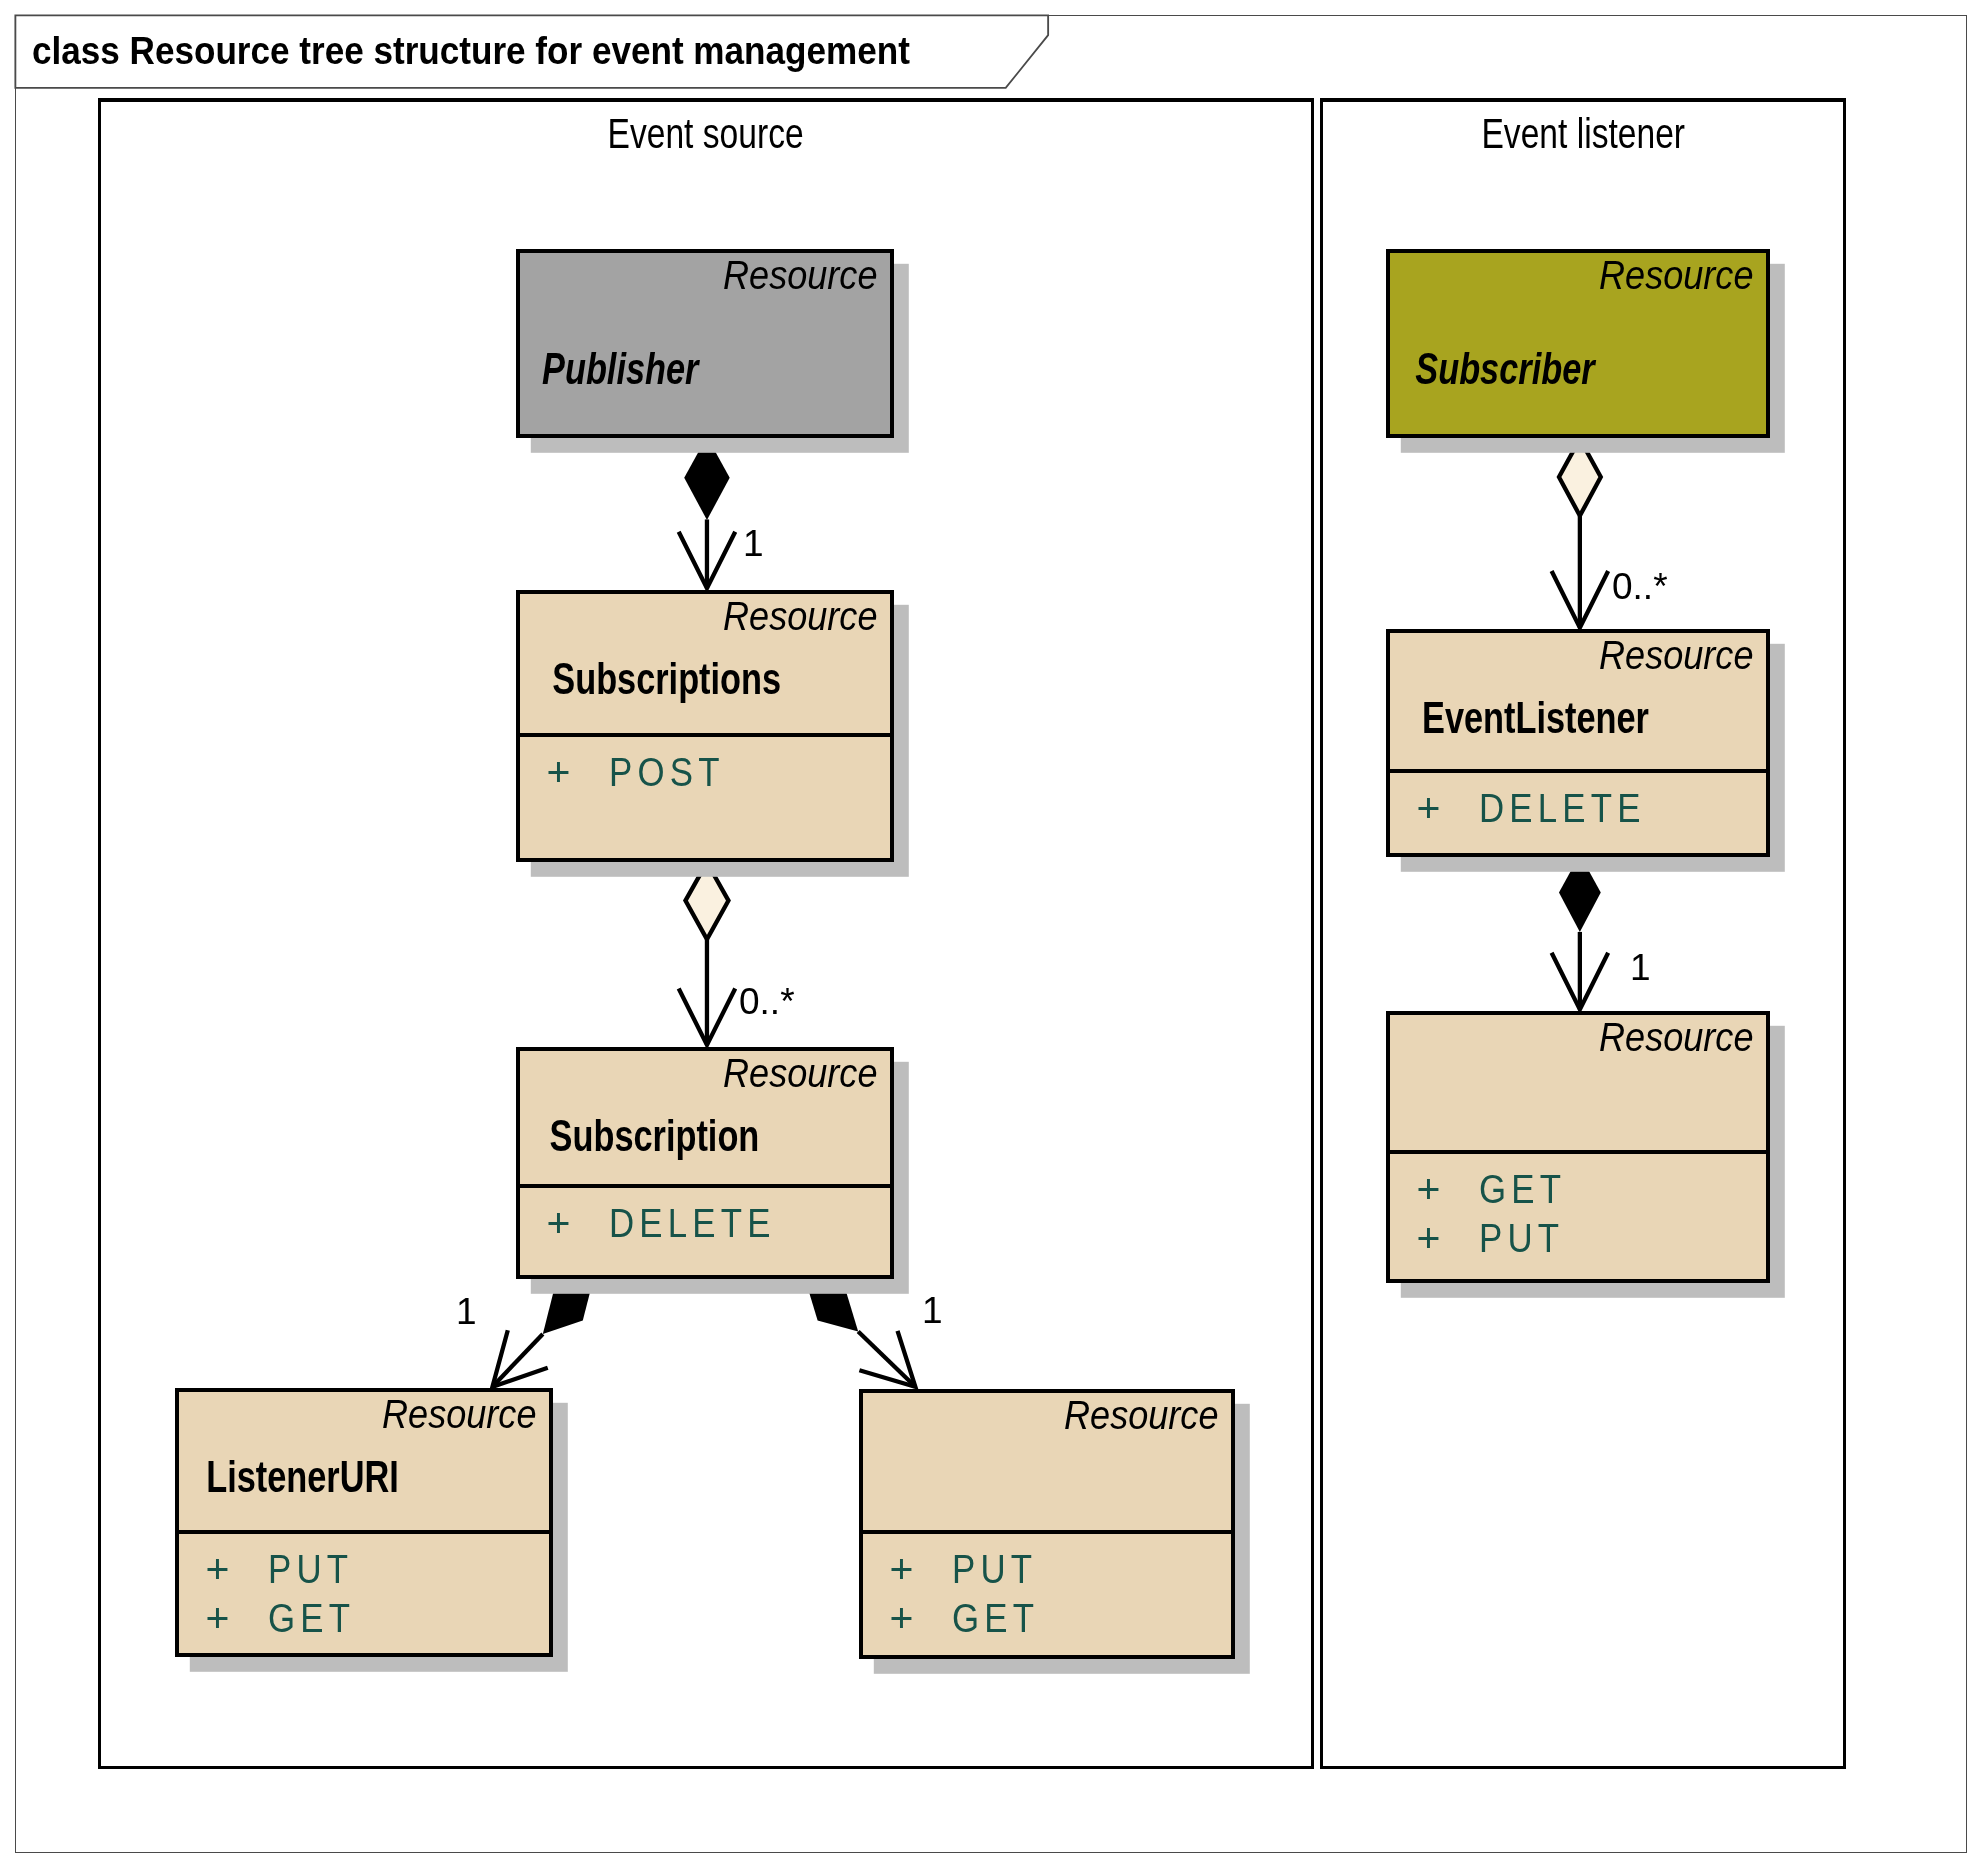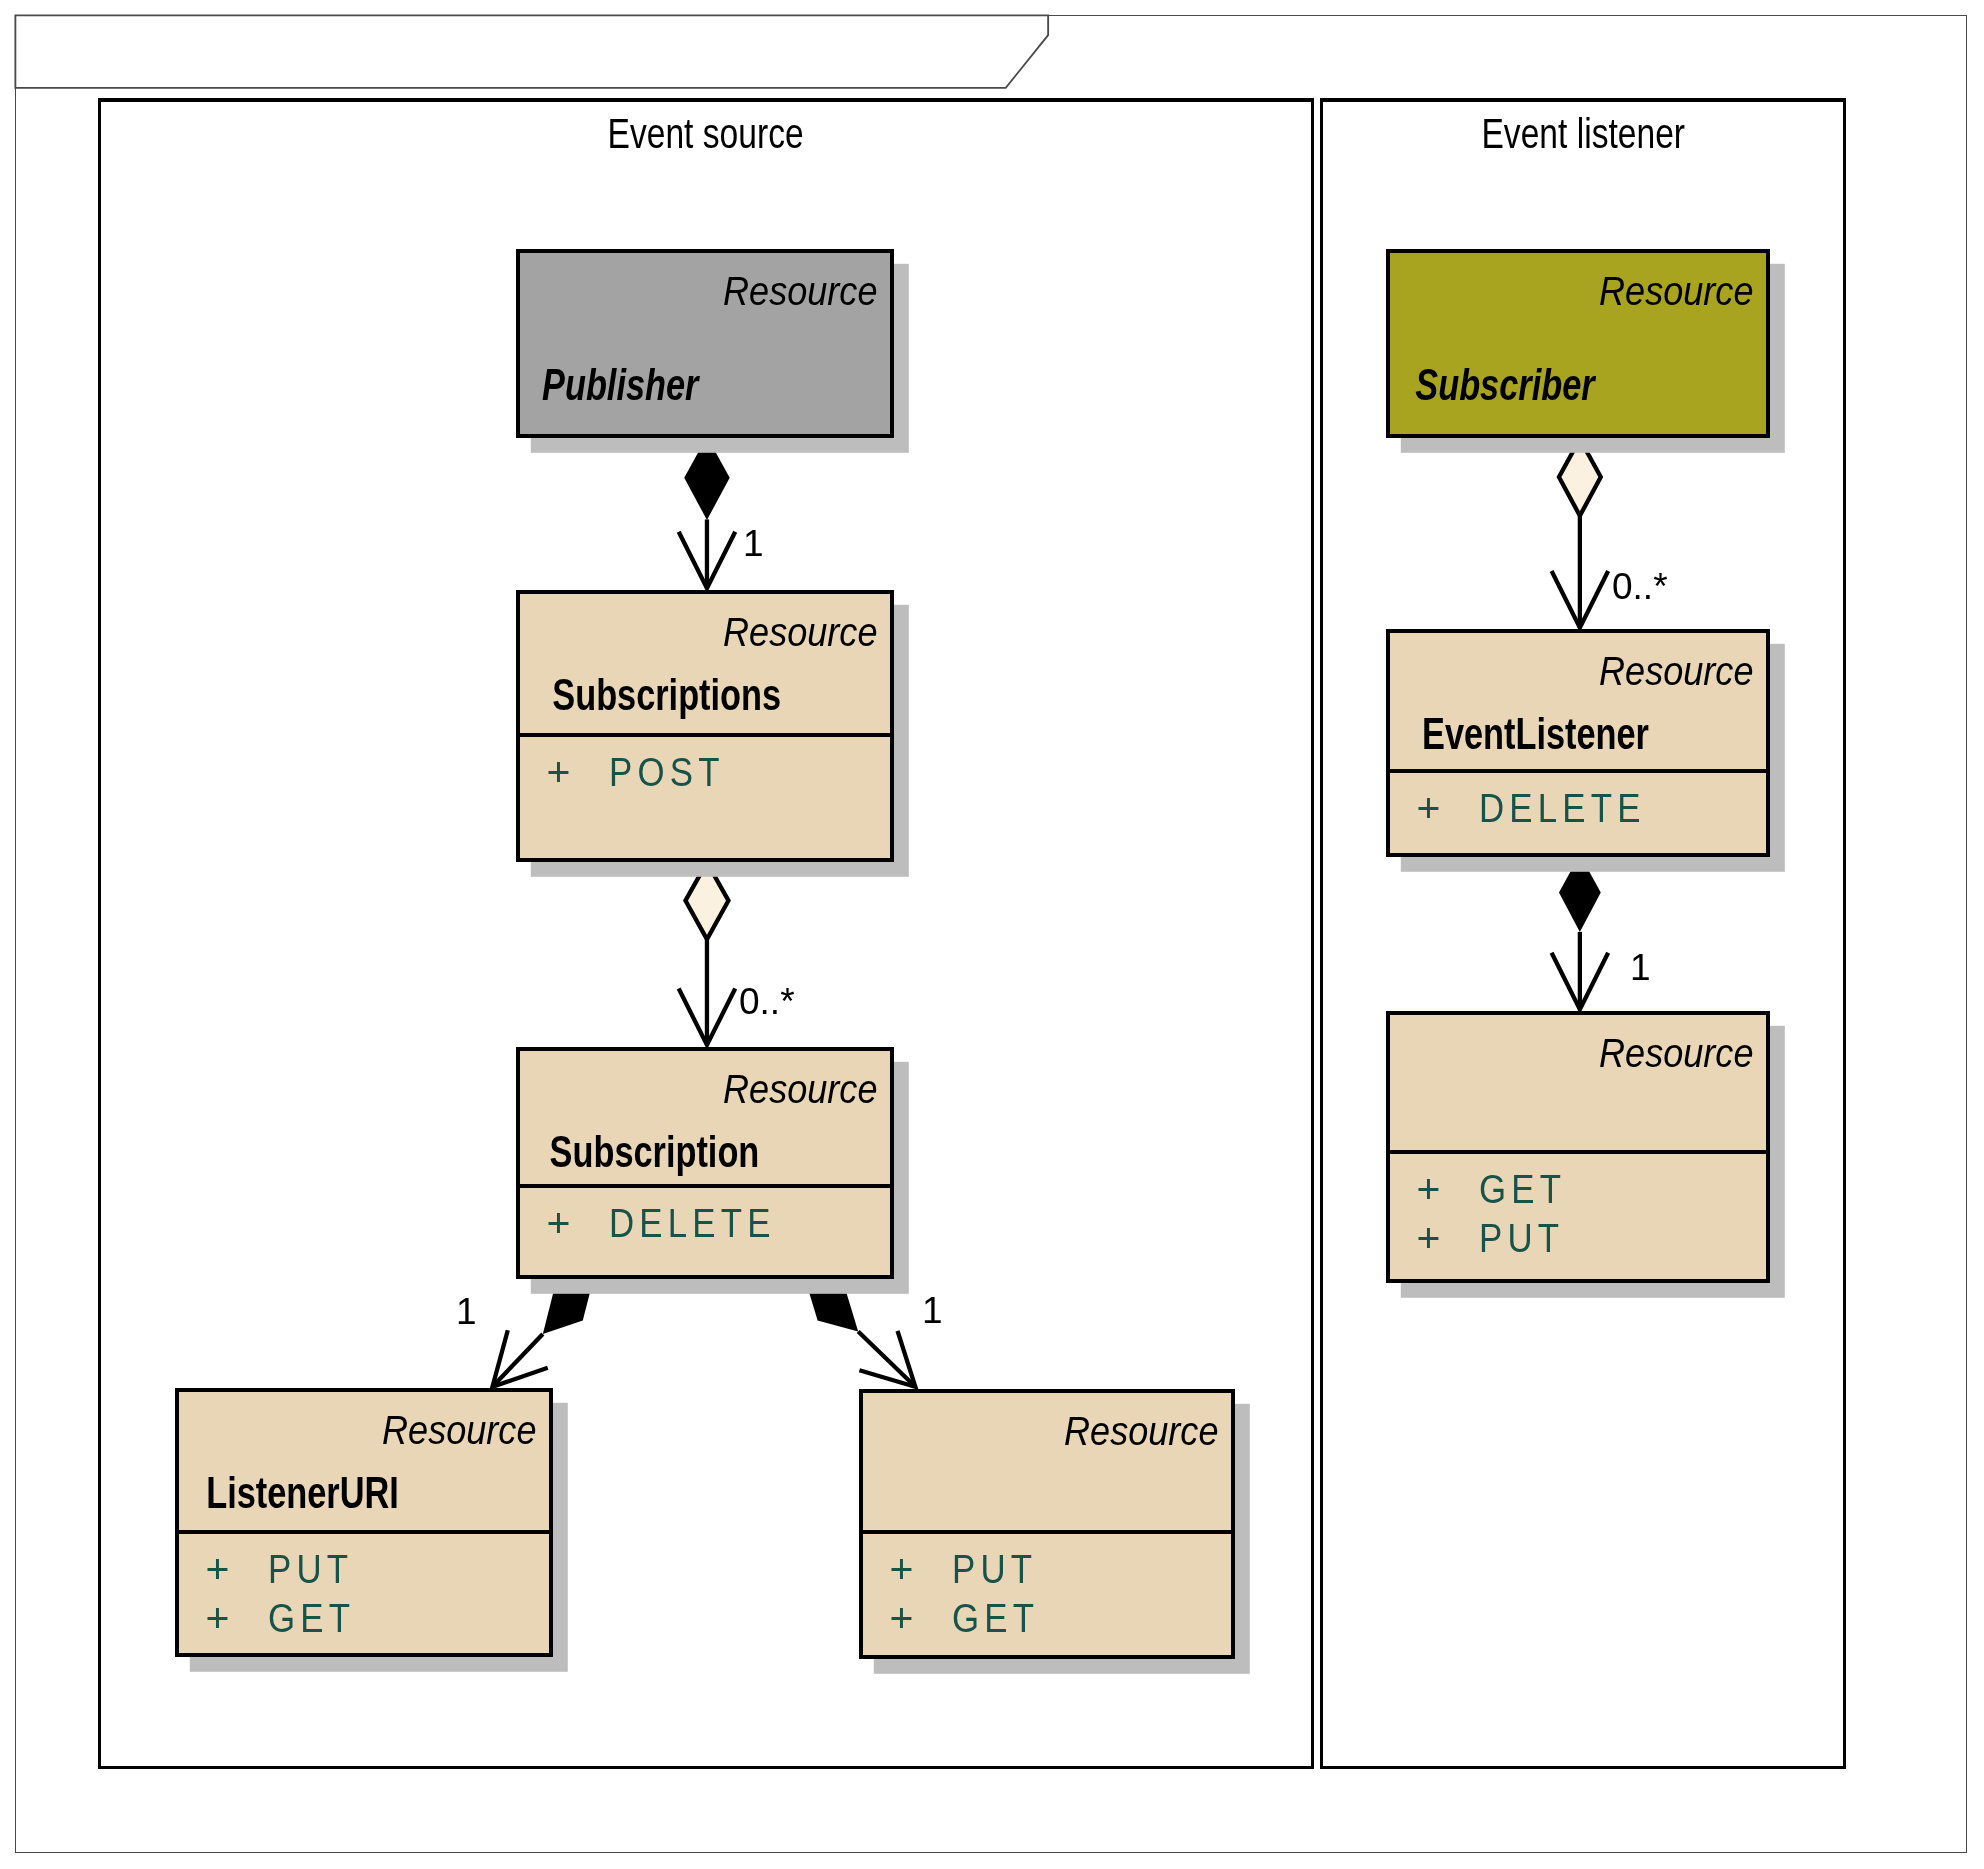--- a/index.html
+++ b/index.html
@@ -30,21 +30,21 @@
     background:#e9d6b6;box-shadow:14.8px 14.8px 0 0 #bdbdbd;
   }
   .cls-publisher{left:516px;top:249px;width:378px;height:189px;background:#a3a3a3;}
   .cls-subscriptions{left:516px;top:590px;width:378px;height:272px;}
   .cls-subscription{left:516px;top:1047px;width:378px;height:232px;}
   .cls-listeneruri{left:175px;top:1388px;width:378px;height:269px;}
   .cls-expiration{left:859px;top:1389px;width:376px;height:270px;}
   .cls-subscriber{left:1386px;top:249px;width:384px;height:189px;background:#a8a41f;}
   .cls-eventlistener{left:1386px;top:629px;width:384px;height:228px;}
   .cls-eventinfo{left:1386px;top:1011px;width:384px;height:272px;}
-  .name-comp{box-sizing:border-box;padding-top:16px;}
+  .name-comp{box-sizing:border-box;}
   .cls-subscriptions .name-comp{height:139px;}
   .cls-subscription  .name-comp{height:133px;}
   .cls-listeneruri   .name-comp{height:138px;}
   .cls-expiration    .name-comp{height:137px;}
   .cls-eventlistener .name-comp{height:136px;}
   .cls-eventinfo     .name-comp{height:135px;}
   .stereo{
     display:block;text-align:right;padding-right:12.3px;
     font-size:41px;font-style:italic;line-height:44px;white-space:nowrap;
   }
@@ -72,20 +72,23 @@
 </style>
 </head>
 <body>
 
 <div id="canvas" data-interactable="false">
 
   <div class="outer-border" data-interactable="false"></div>
   <svg class="title-tab-svg" width="1985" height="123" data-interactable="false" viewBox="0 0 3229 200">
     <polygon points="25,25 1705,25 1705,57 1636,143 25,143" fill="#ffffff" stroke="#4a4a4a" stroke-width="3" data-interactable="false"></polygon>
   </svg>
+  <div class="diagram-title" data-interactable="false">
+    <span class="narrow" style="display:inline-block" data-interactable="false">class Resource tree structure for event management</span>
+  </div>
 
   <div class="frame frame-source" data-interactable="true">
     <div class="frame-label" data-interactable="false">
       <span class="narrow" data-interactable="false">Event source</span>
     </div>
   </div>
   <div class="frame frame-listener" data-interactable="true">
     <div class="frame-label" data-interactable="false">
       <span class="narrow" data-interactable="false">Event listener</span>
     </div>

